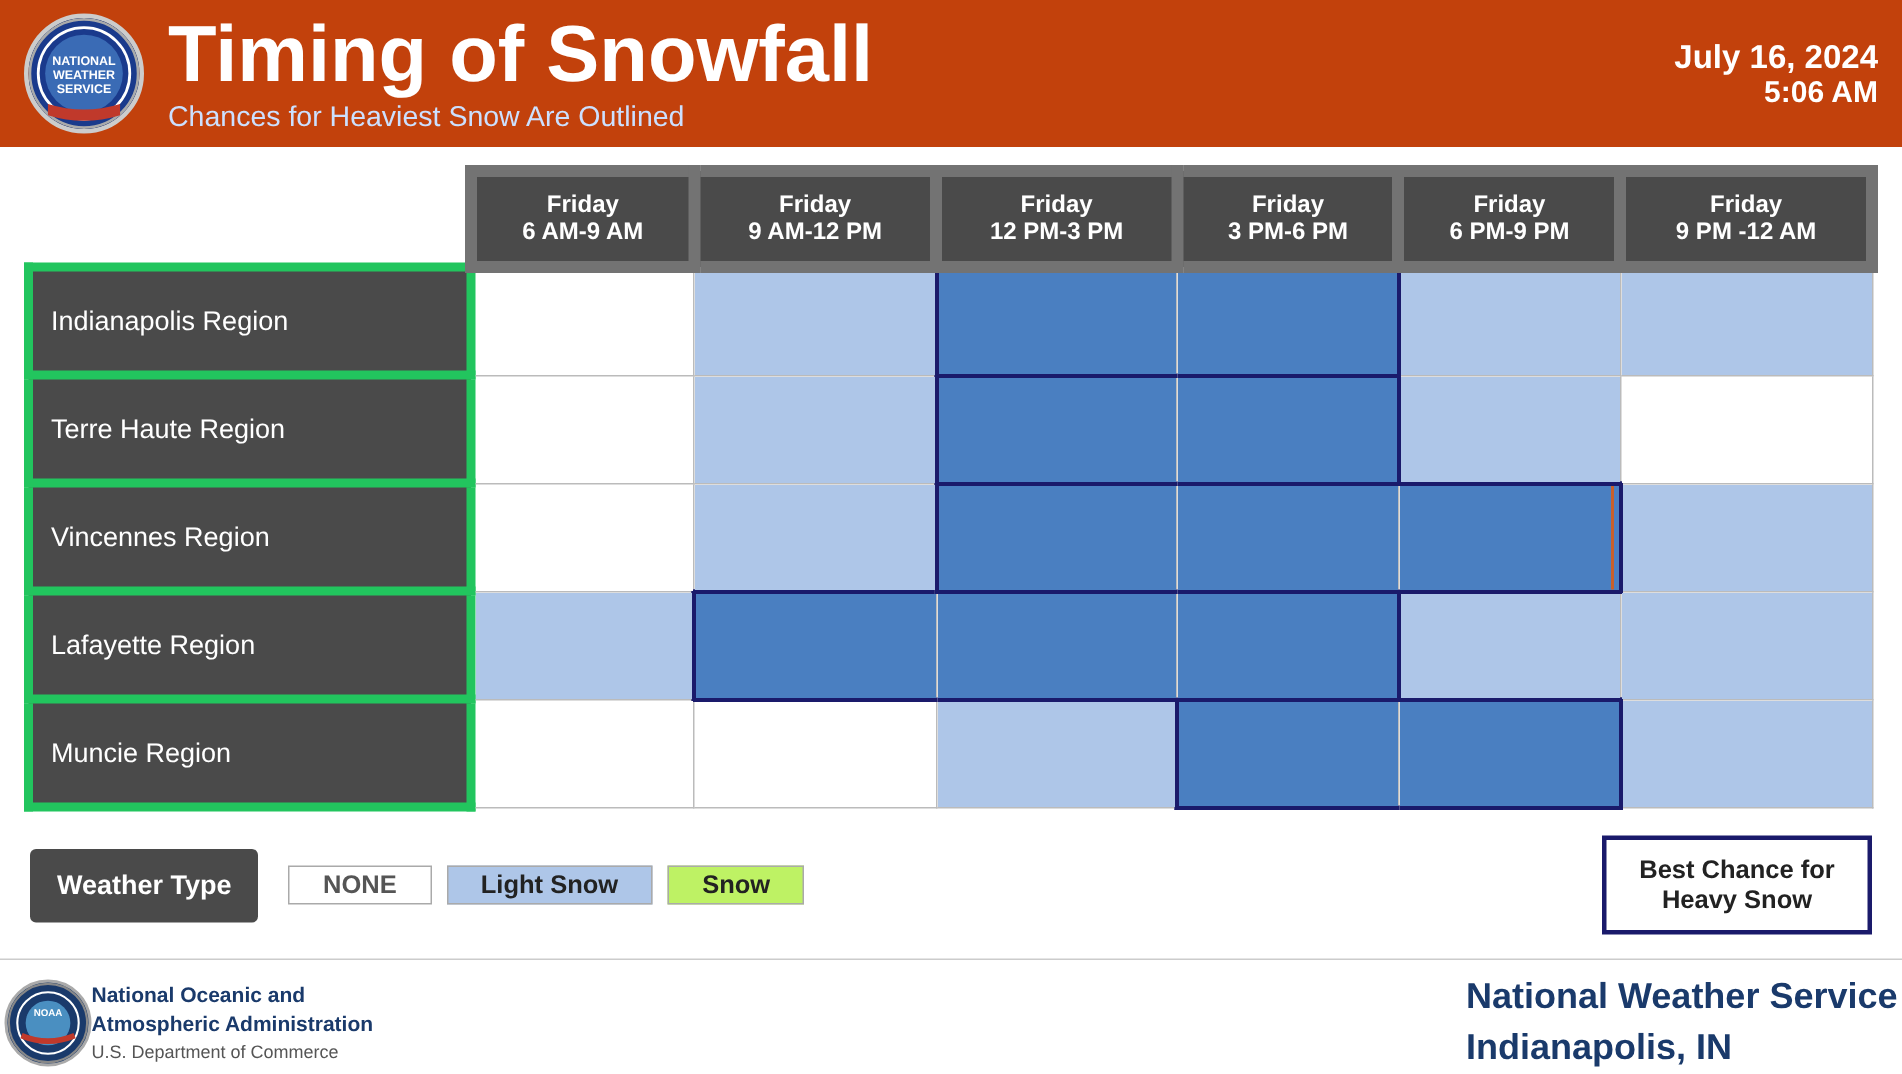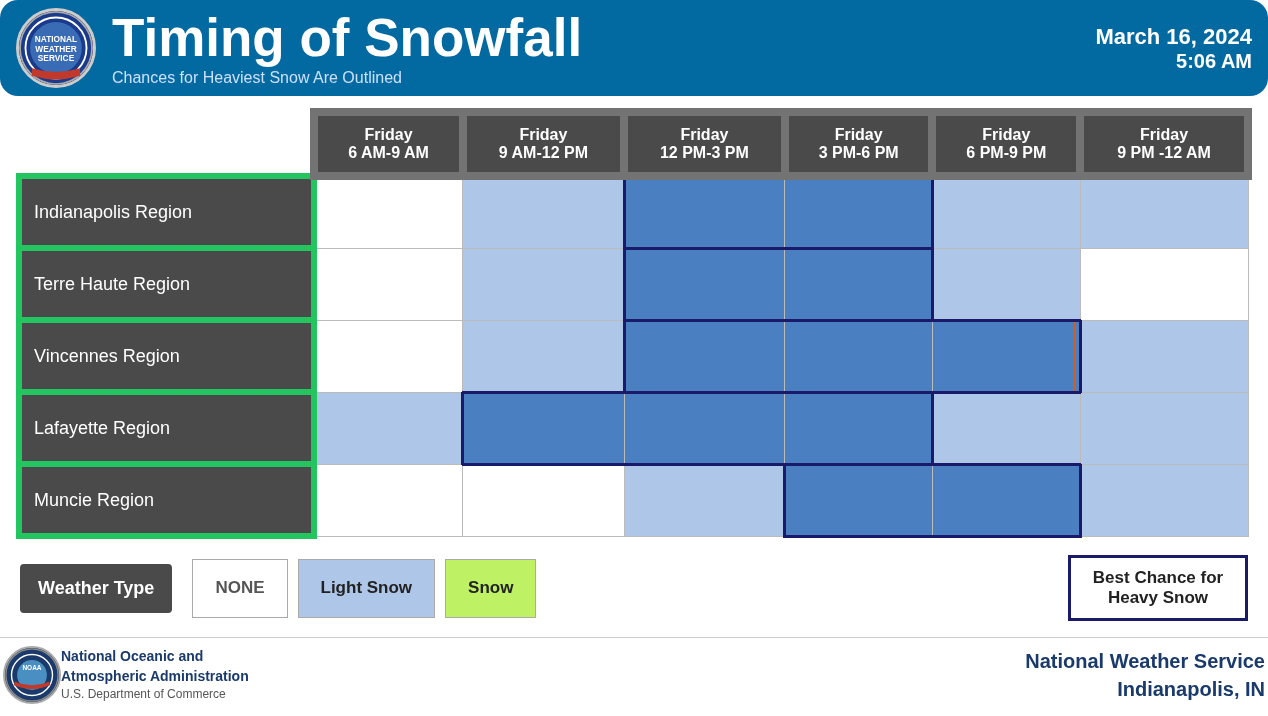--- a/index.html
+++ b/index.html
@@ -5,39 +5,38 @@
     * { box-sizing: border-box; margin: 0; padding: 0; }
     body {
       font-family: Arial, Helvetica, sans-serif;
       background: #fff;
       width: 1268px;
       min-height: 716px;
     }
 
     
     .header {
-      background: #0369a1;
+      background: #c2410c;
       display: flex;
       align-items: center;
       padding: 8px 16px;
       min-height: 90px;
-      border-radius: 18px;
     }
     .header-title-block {
       flex: 1;
     }
     .header-title {
       color: #fff;
       font-size: 53px;
       font-weight: bold;
       line-height: 1.1;
     }
     .header-subtitle {
       color: #cce0ff;
-      font-size: 16px;
+      font-size: 19px;
       margin-top: 2px;
     }
     .header-date-block {
       text-align: right;
       color: #fff;
     }
     .header-date {
       font-size: 22px;
       font-weight: bold;
     }
@@ -113,21 +112,21 @@
       padding: 14px 18px;
       border-radius: 4px;
       margin-right: 20px;
     }
     .legend-item {
       display: flex;
       align-items: center;
       margin-right: 6px;
     }
     .legend-swatch {
-      height: 59px;
+      height: 26px;
       display: flex;
       align-items: center;
       justify-content: center;
       font-size: 17px;
       font-weight: bold;
       color: #222;
       padding: 0 22px;
       border: 1px solid #aaa;
     }
     .legend-swatch-none {
@@ -167,22 +166,21 @@
       margin-top: 4px;
     }
     .footer-noaa-text {
       font-size: 14px;
       font-weight: bold;
       color: #1a3a6b;
       line-height: 1.4;
     }
     .footer-nws {
       margin-left: auto;
-      text-align: right;
-      font-size: 20px;
+      font-size: 24px;
       font-weight: bold;
       color: #1a3a6b;
       line-height: 1.4;
     }
 
     
     .nws-logo {
       width: 80px;
       height: 80px;
       border-radius: 50%;
@@ -242,21 +240,21 @@
       <path d="M14 62 Q40 70 66 62 L66 70 Q40 78 14 70 Z" fill="#c0392b"></path>
     </svg>
   </div>
 
   <div class="header-title-block">
     <div class="header-title">Timing of Snowfall</div>
     <div class="header-subtitle">Chances for Heaviest Snow Are Outlined</div>
   </div>
 
   <div class="header-date-block">
-    <div class="header-date">March 16, 2024</div>
+    <div class="header-date">July 16, 2024</div>
     <div class="header-time">5:06 AM</div>
   </div>
 </div>
 
 <div class="main-content">
 
   <table class="snowfall-table">
     <thead>
       <tr>
         <th style="background:#fff; border:none;"></th>

